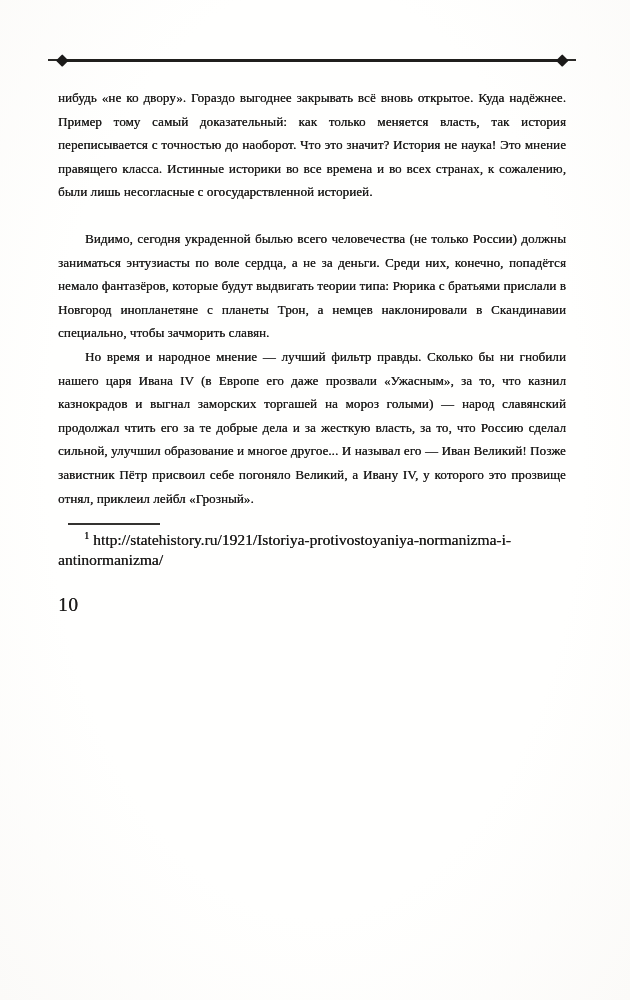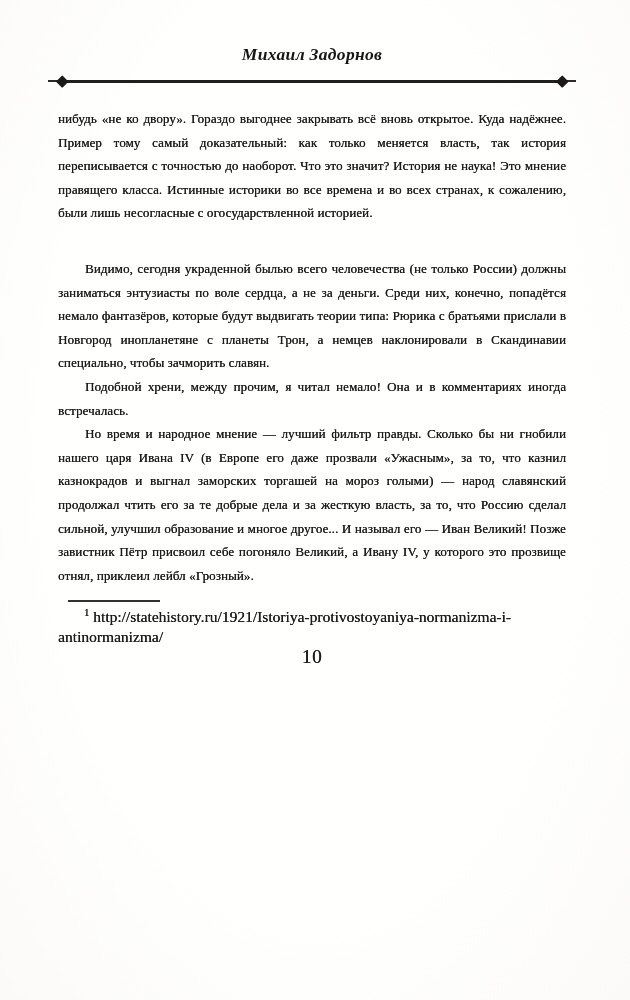--- a/index.html
+++ b/index.html
@@ -65,21 +65,21 @@
   }
   .bodytext p {
     margin: 0;
     font-size: 13px;
     line-height: 23.6px;
     text-align: justify;
     letter-spacing: 0.1px;
     text-shadow: 0.25px 0 0 currentColor;
   }
   .bodytext p.indent { text-indent: 27px; }
-  .bodytext p.gap1 { margin-top: 32px; }
+  .bodytext p.gap1 { margin-top: 23px; }
   .bodytext p.gap2 { margin-top: 19px; }
   .footnote {
     margin-top: 13px;
   }
   .fn-rule {
     width: 92px;
     height: 2px;
     background: #343230;
     margin-left: 10px;
   }
@@ -91,46 +91,44 @@
     text-align: left;
     overflow-wrap: break-word;
     text-shadow: 0.2px 0 0 currentColor;
   }
   .fn-text sup {
     font-size: 10.5px;
     line-height: 0;
     vertical-align: super;
   }
   .pagenum {
-    margin-top: 0;
-    text-align: center;
+    margin-top: 25px;
+    text-align: left;
     font-size: 19.5px;
     letter-spacing: 0.5px;
     text-shadow: 0.25px 0 0 currentColor;
   }
 </style>
 </head>
 <body>
 
 <div class="page">
 
-  <div class="author">Михаил Задорнов</div>
 
   <div class="rule">
     <span class="tip"></span>
     <span class="diamond"></span>
     <span class="bar"></span>
     <span class="diamond"></span>
     <span class="tip"></span>
   </div>
 
   <div class="bodytext">
     <p class="noindent">нибудь «не ко двору». Гораздо выгоднее закрывать всё вновь открытое. Куда надёжнее. Пример тому самый доказательный: как только меняется власть, так история переписывается с точностью до наоборот. Что это значит? История не наука! Это мнение правящего класса. Истинные историки во все времена и во всех странах, к сожалению, были лишь несогласные с огосударствленной историей.</p>
     <p class="indent gap1">Видимо, сегодня украденной былью всего человечества (не только России) должны заниматься энтузиасты по воле сердца, а не за деньги. Среди них, конечно, попадётся немало фантазёров, которые будут выдвигать теории типа: Рюрика с братьями прислали в Новгород инопланетяне с планеты Трон, а немцев наклонировали в Скандинавии специально, чтобы зачморить славян.</p>
-    <p class="indent">Подобной хрени, между прочим, я читал немало! Она и в комментариях иногда встречалась.</p>
     <p class="indent">Но время и народное мнение — лучший фильтр правды. Сколько бы ни гнобили нашего царя Ивана IV (в Европе его даже прозвали «Ужасным», за то, что казнил казнокрадов и выгнал заморских торгашей на мороз голыми) — народ славянский продолжал чтить его за те добрые дела и за жесткую власть, за то, что Россию сделал сильной, улучшил образование и многое другое... И называл его — Иван Великий! Позже завистник Пётр присвоил себе погоняло Великий, а Ивану IV, у которого это прозвище отнял, приклеил лейбл «Грозный».</p>
   </div>
 
   <div class="footnote">
     <div class="fn-rule"></div>
     <p class="fn-text"><sup>1</sup> <span>http://statehistory.ru/1921/Istoriya-protivostoyaniya-normanizma-i-antinormanizma/</span></p>
   </div>
 
   <div class="pagenum">10</div>
 

